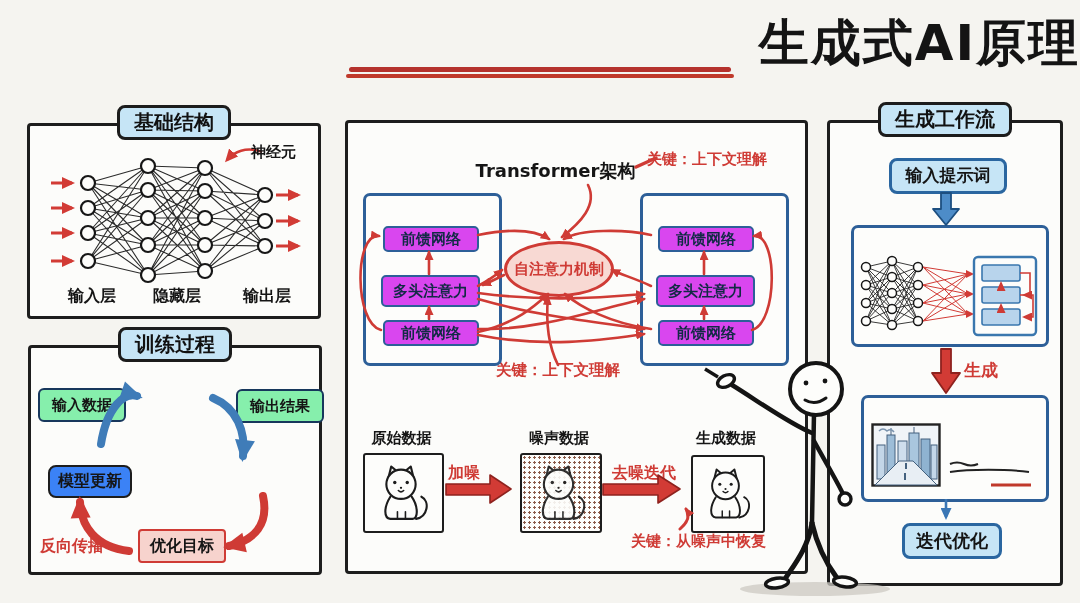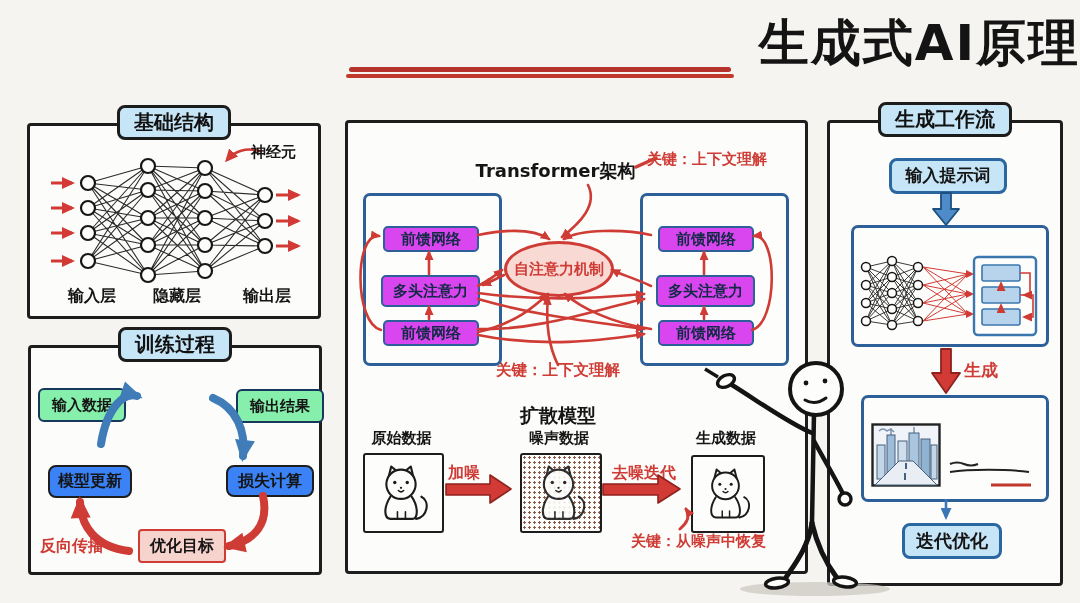--- a/index.html
+++ b/index.html
@@ -134,21 +134,20 @@
       <g fill="none" stroke-linecap="round">
         <path d="M70,96 C76,58 94,44 106,48" stroke="#3f7cb8" stroke-width="8" marker-end="url(#mB)"></path>
         <path d="M182,50 C206,60 215,84 212,108" stroke="#3f7cb8" stroke-width="8" marker-end="url(#mB)"></path>
         <path d="M232,148 C238,176 224,192 198,198" stroke="#cf3b35" stroke-width="8" marker-end="url(#mR)"></path>
         <path d="M98,203 C64,199 50,178 49,154" stroke="#cf3b35" stroke-width="8" marker-end="url(#mR)"></path>
       </g>
     </svg>
     <div class="navybadge" style="left:7px;top:40px;width:84px;height:30px;font-size:15px;">输入数据</div>
     <div class="navybadge" style="left:205px;top:41px;width:84px;height:30px;font-size:15px;">输出结果</div>
     <div class="whitebox" style="left:17px;top:117px;width:80px;height:29px;font-size:16px;">模型更新</div>
-    <div class="whitebox" style="left:195px;top:117px;width:84px;height:28px;font-size:16px;">损失计算</div>
     <div class="pinkbox" style="left:107px;top:181px;width:84px;height:30px;font-size:16px;">优化目标</div>
     <div class="t red" style="left:9px;top:188px;font-size:16px;">反向传播</div>
   </div>
 
   <div class="panel" style="left:345px;top:120px;width:457px;height:448px;">
 
     <div class="t" style="left:100px;top:36px;width:215px;text-align:center;font-size:18px;">Transformer架构</div>
     <div class="t red" style="left:299px;top:27px;font-size:15px;">关键：上下文理解</div>
 
     <div class="framebox" style="left:15px;top:70px;width:133px;height:167px;"></div>
@@ -159,21 +158,20 @@
 
     <div class="framebox" style="left:292px;top:70px;width:143px;height:167px;"></div>
     <div class="t" style="left:292px;top:76px;width:143px;text-align:center;font-size:14px;">解码器 (Decoder)</div>
     <div class="bluebox" style="left:310px;top:103px;width:92px;height:22px;font-size:15px;">前馈网络</div>
     <div class="bluebox" style="left:308px;top:152px;width:95px;height:28px;font-size:15px;">多头注意力</div>
     <div class="bluebox" style="left:310px;top:197px;width:92px;height:22px;font-size:15px;">前馈网络</div>
 
     <div class="ellipse" style="left:156px;top:118px;width:104px;height:50px;font-size:15px;">自注意力机制</div>
     <div class="t red" style="left:148px;top:237px;font-size:15.5px;">关键：上下文理解</div>
 
-    <div class="t" style="left:150px;top:280px;width:120px;text-align:center;font-size:19px;">扩散模型</div>
     <div class="t" style="left:15px;top:306px;width:77px;text-align:center;font-size:15px;">原始数据</div>
     <div class="t" style="left:172px;top:306px;width:78px;text-align:center;font-size:15px;">噪声数据</div>
     <div class="t" style="left:343px;top:306px;width:70px;text-align:center;font-size:15px;">生成数据</div>
 
     <div class="imgbox" style="left:15px;top:330px;width:77px;height:76px;">
       <svg width="72" height="71" viewBox="0 0 80 80">
           <use href="#catshape"></use>
         </svg>
     </div>
     <div class="imgbox noise" style="left:172px;top:330px;width:78px;height:76px;">

